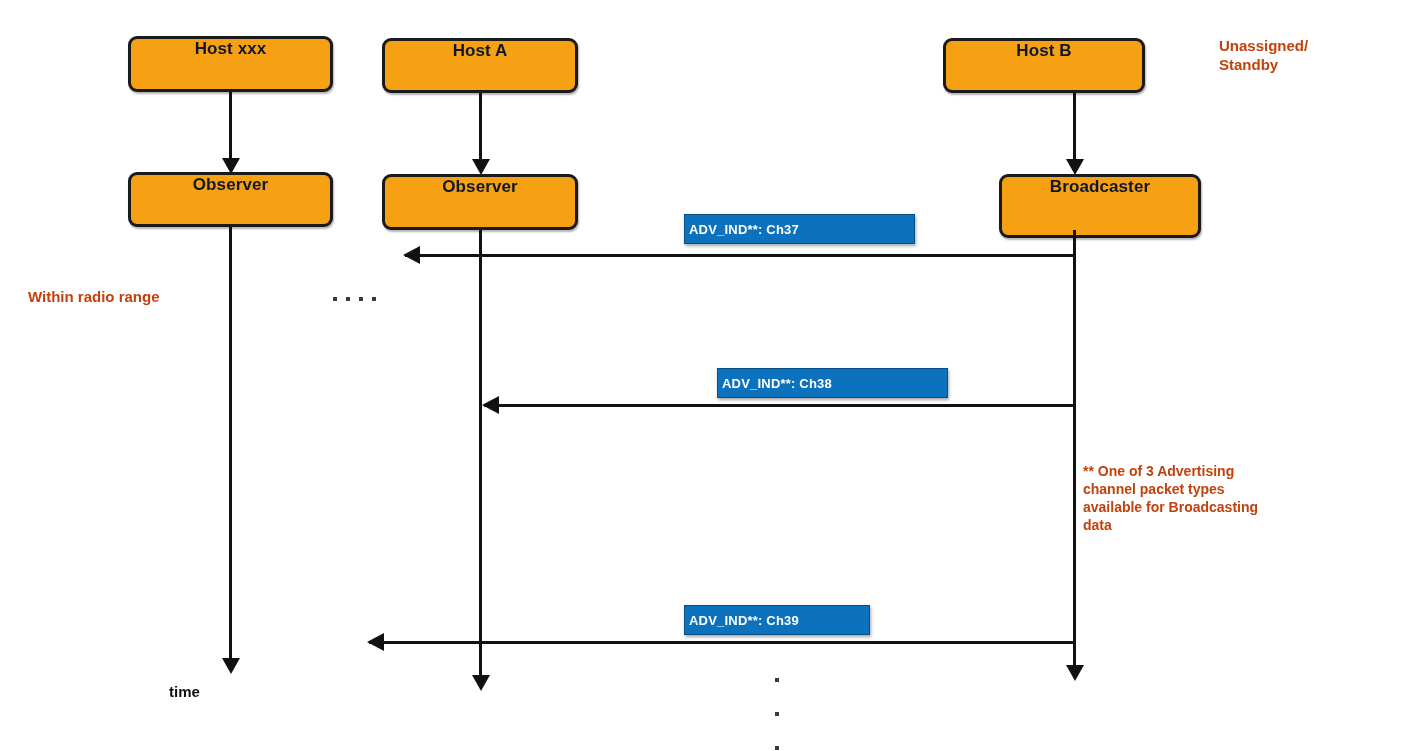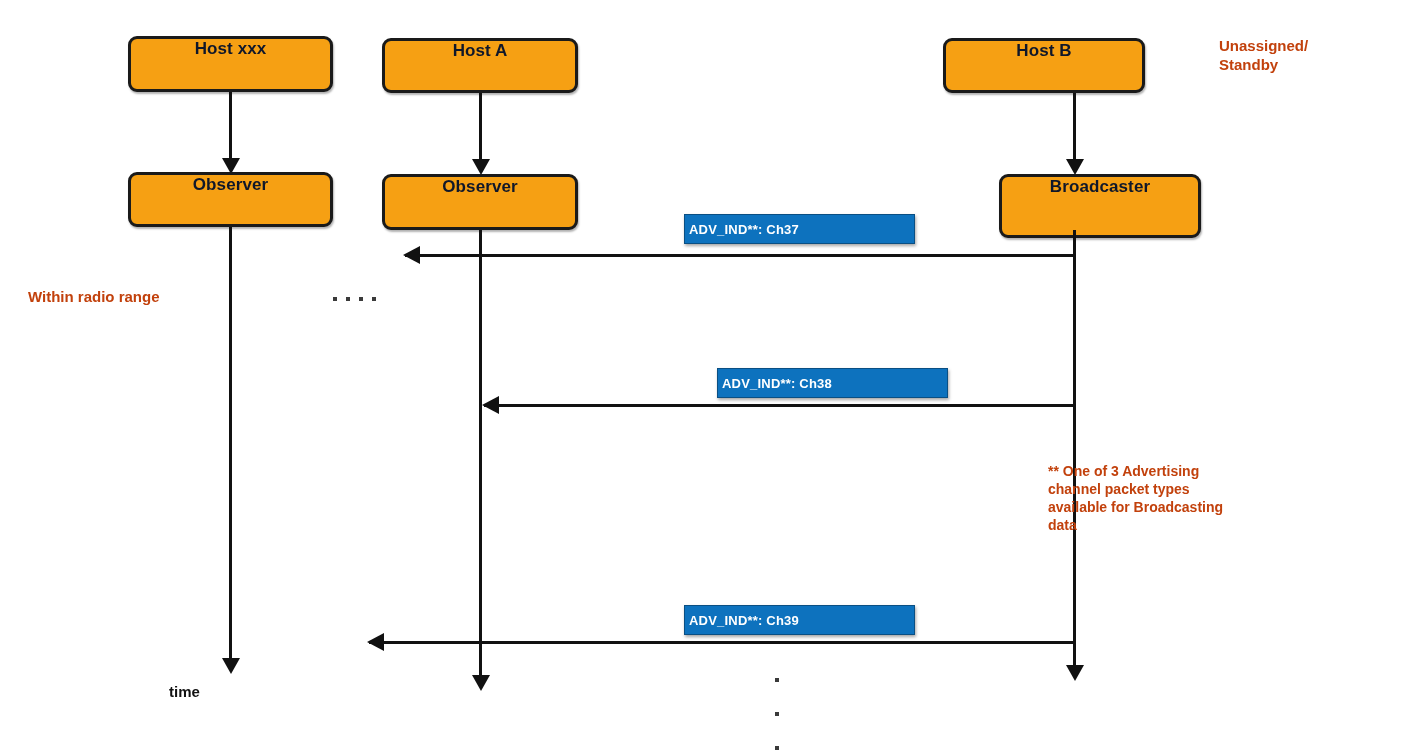--- a/index.html
+++ b/index.html
@@ -184,36 +184,36 @@
   </div>
   <div class="msg-line" style="left:405px; top:254px; width:670px;"></div>
   <div class="msg-head" style="left:403px; top:246px;"></div>
 
   <div class="packet" style="left:684px; top:368px; width:231px; height:30px;margin-left:33px;">
     <span>ADV_IND**: Ch38</span>
   </div>
   <div class="msg-line" style="left:484px; top:404px; width:591px;"></div>
   <div class="msg-head" style="left:482px; top:396px;"></div>
 
-  <div class="packet" style="left:684px; top:605px; width:231px; height:30px;">
+  <div class="packet" style="left:684px; top:605px; width:186px; height:30px;">
     <span>ADV_IND**: Ch39</span>
   </div>
   <div class="msg-line" style="left:369px; top:641px; width:706px;"></div>
   <div class="msg-head" style="left:367px; top:633px;"></div>
 
   <div class="annotation" style="left:28px; top:287px; width:230px;">Within radio range</div>
 
   <div class="dots-h" style="left:333px; top:297px;">
     <span class="dot"></span>
     <span class="dot"></span>
     <span class="dot"></span>
     <span class="dot"></span>
   </div>
 
-  <div class="annotation small" style="left:1048px; top:463px; width:300px;">** One of 3 Advertising
+  <div class="annotation small" style="left:1083px; top:463px; width:300px;">** One of 3 Advertising
 channel packet types
 available for Broadcasting
 data</div>
 
   <div class="label-time" style="left:169px; top:663px;">time</div>
 
   <div class="dots-v" style="left:775px; top:678px;">
     <span class="dot"></span>
     <span class="dot"></span>
     <span class="dot"></span>

